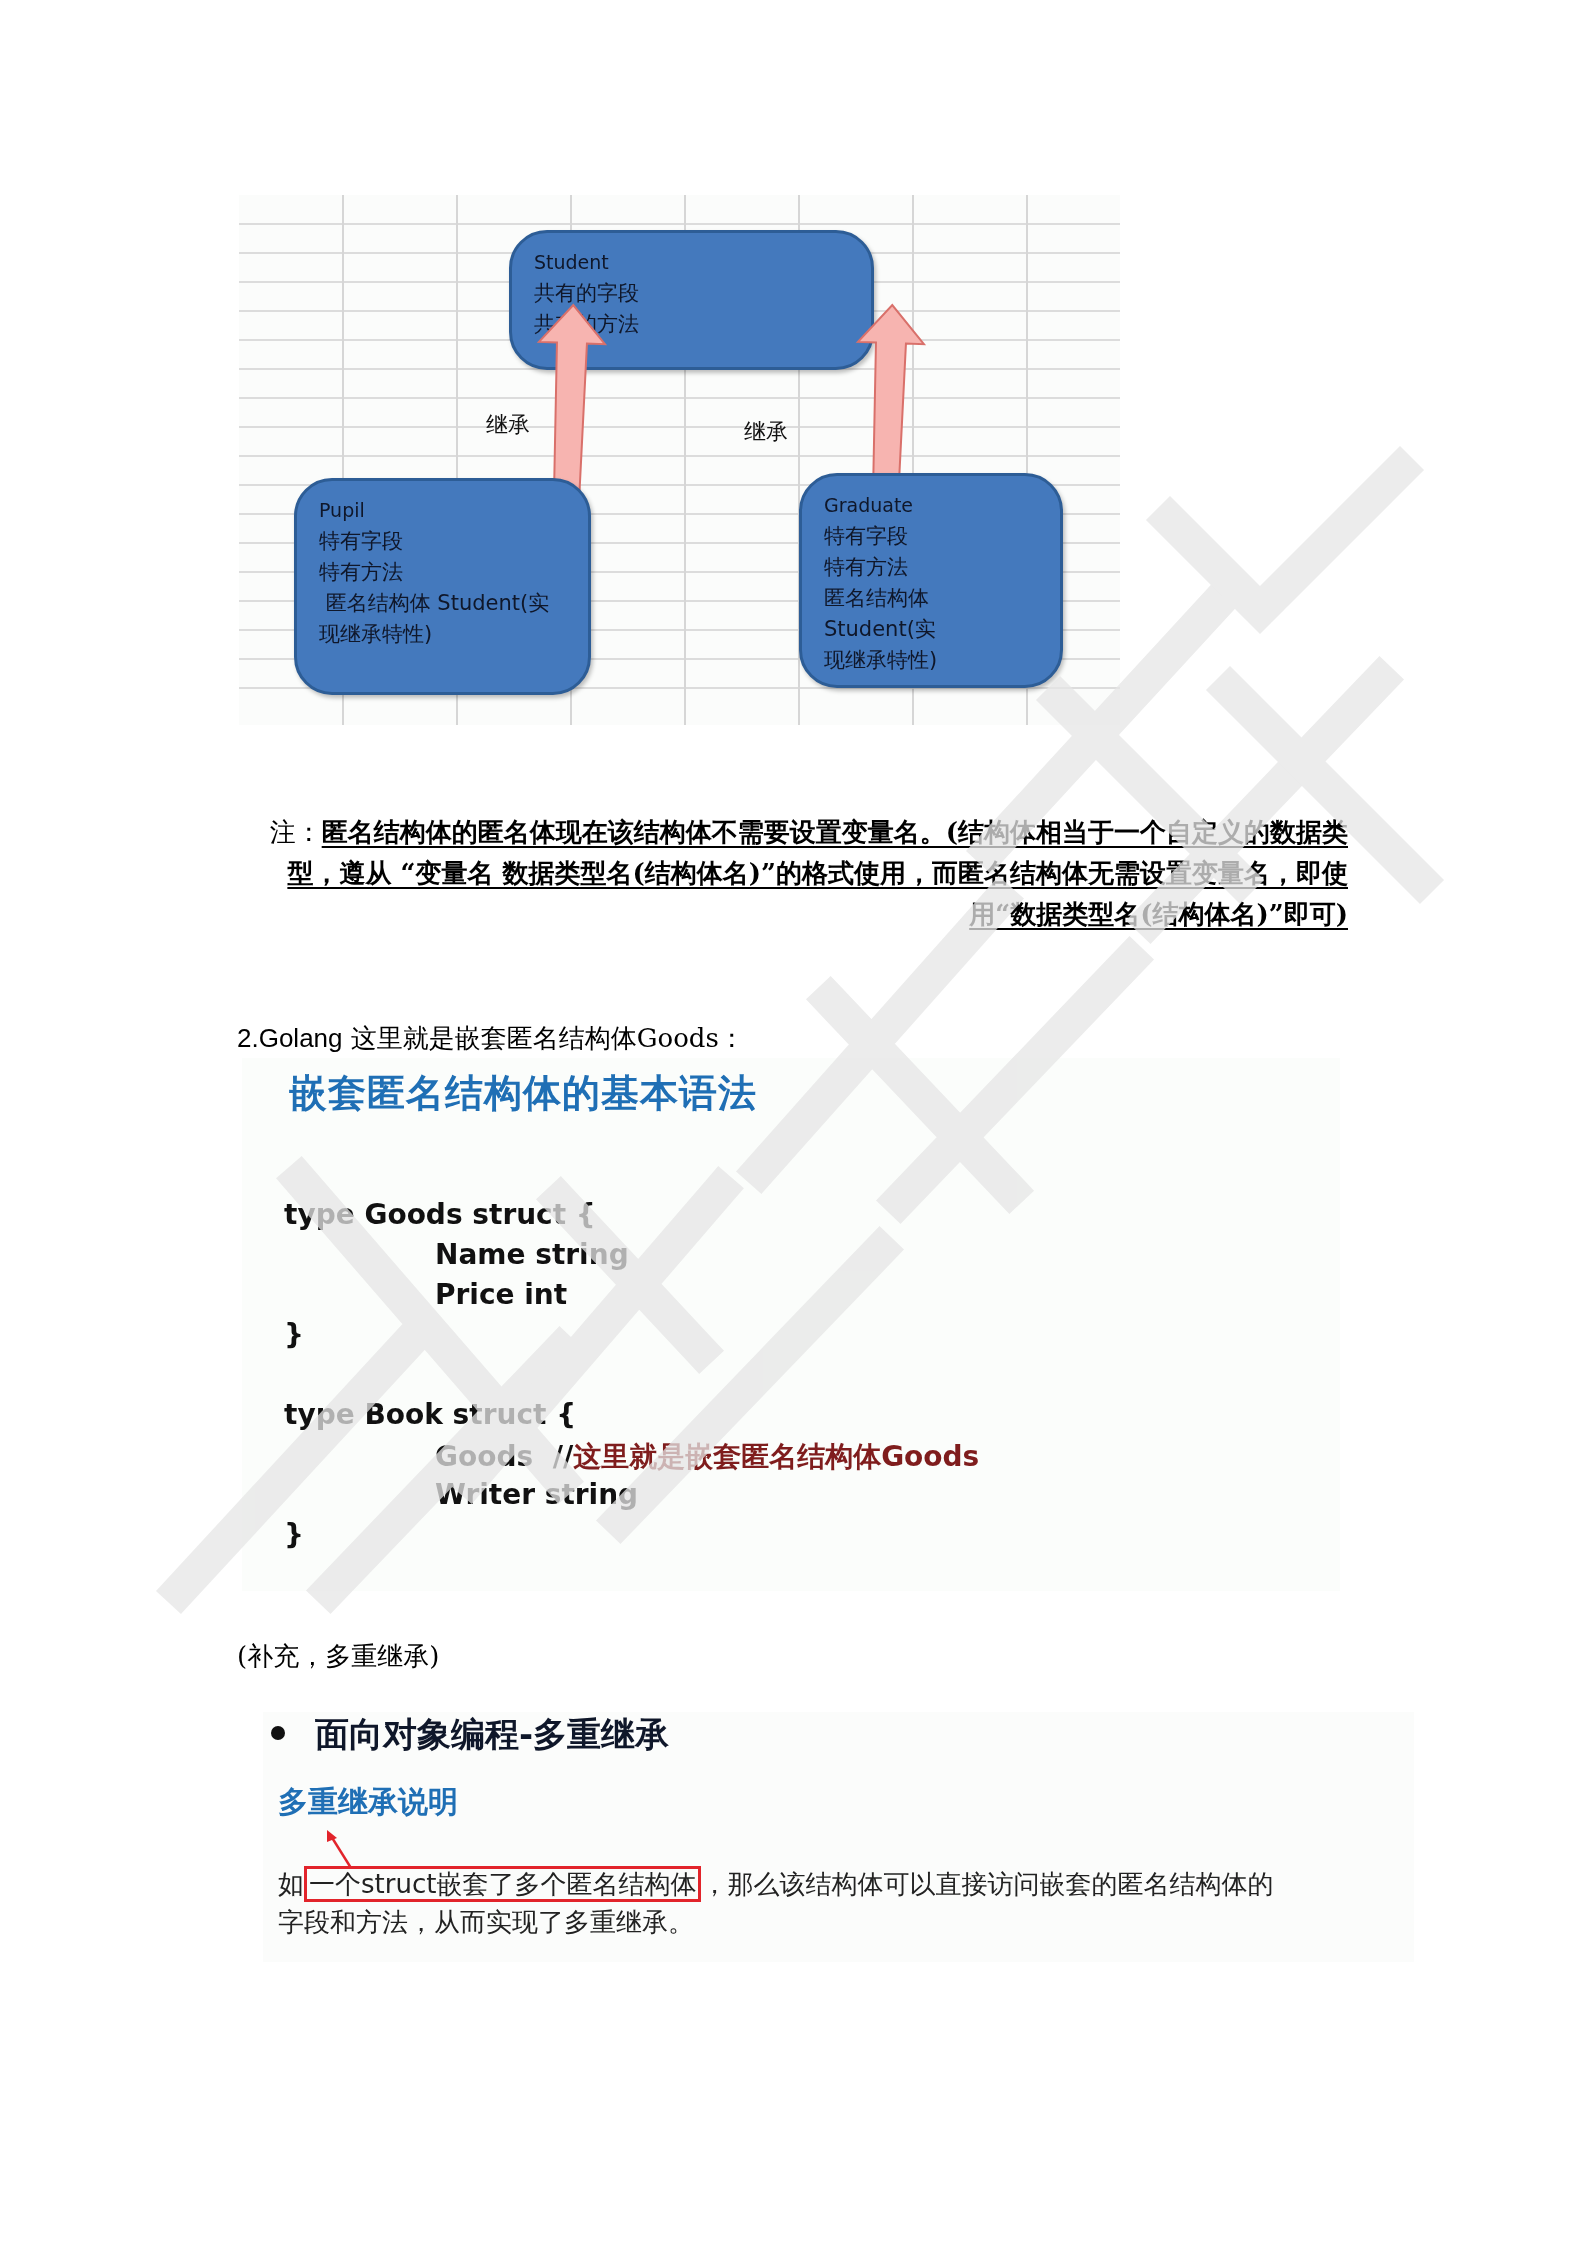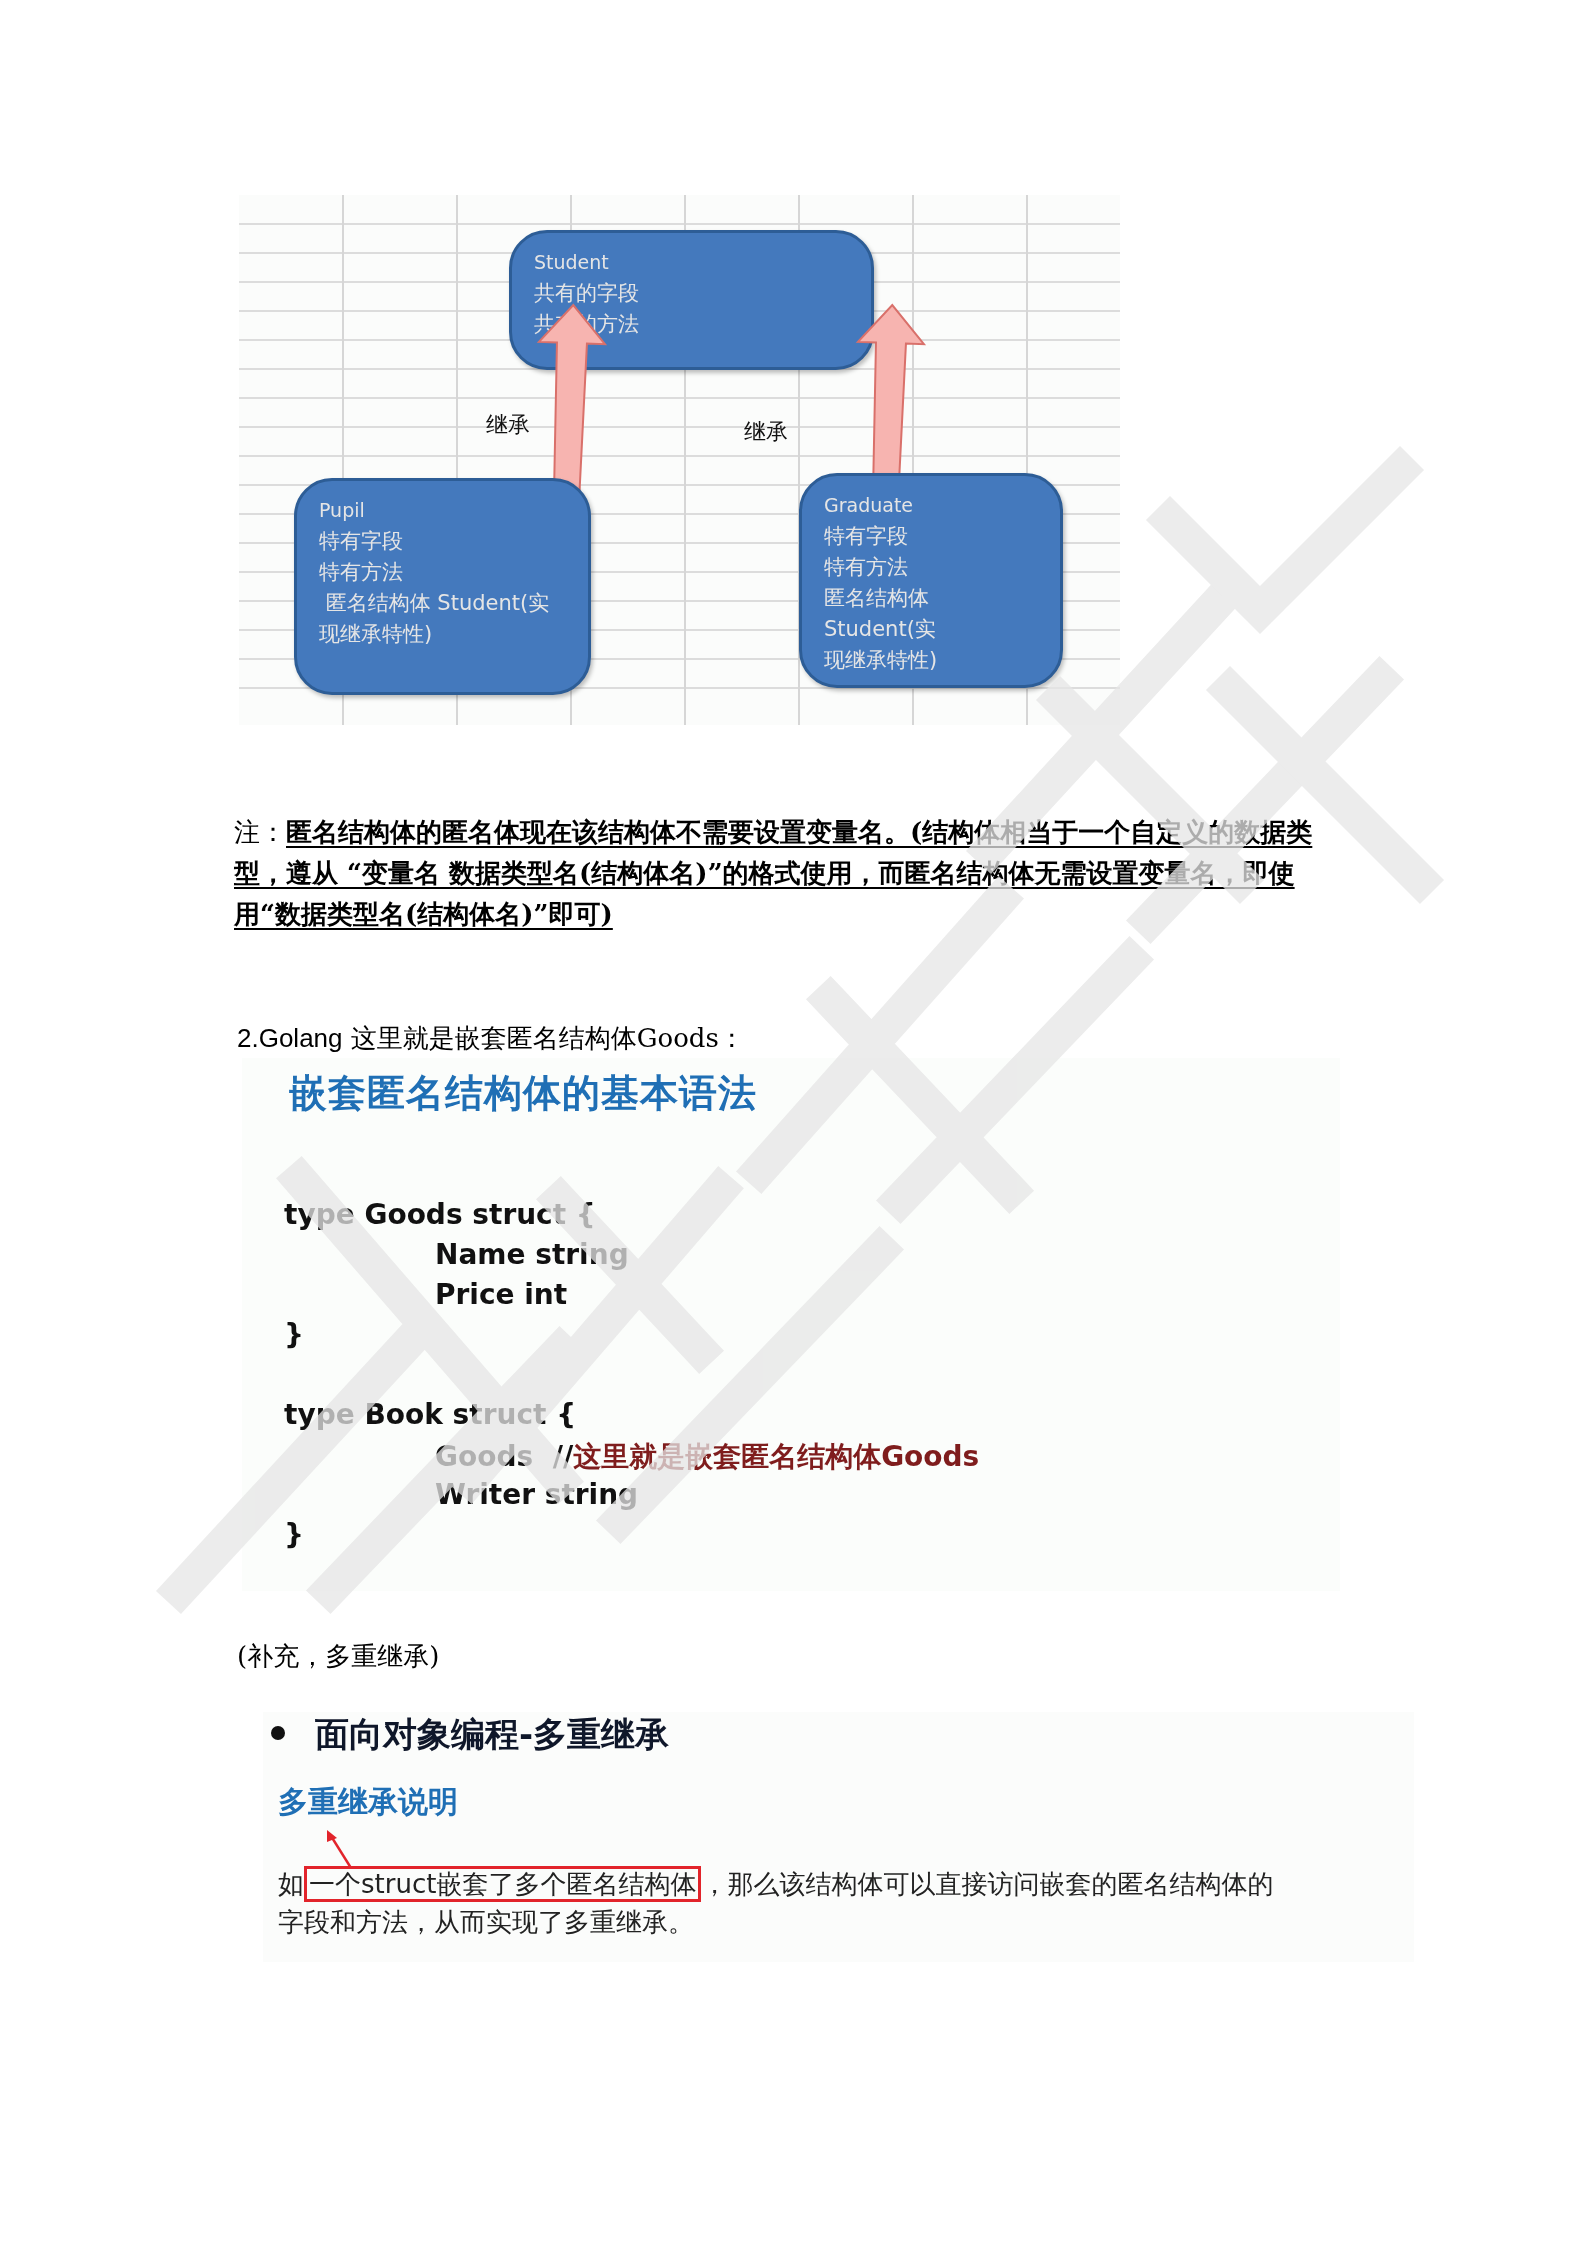--- a/index.html
+++ b/index.html
@@ -6,26 +6,26 @@
   body { width:1587px; height:2245px; position:relative; overflow:hidden; font-family:"DejaVu Serif", serif; color:#000; }
   .abs { position:absolute; }
 
   
   .watermark { position:absolute; left:0; top:0; width:1587px; height:2245px; pointer-events:none; z-index:5; }
 
   
   .diagram { left:239px; top:195px; width:881px; height:530px; background:#fbfcfb; overflow:hidden; }
   .grid-h { position:absolute; left:0; right:0; height:2px; background:#dcdcdc; }
   .grid-v { position:absolute; top:0; bottom:0; width:2px; background:#d6d6d6; }
-  .box { position:absolute; background:#4479bd; border:3px solid #2d5d96; border-radius:38px; color:#e5e5e5; font-family:"DejaVu Sans", sans-serif; font-size:21px; line-height:31px; padding:14px 22px; box-sizing:border-box; box-shadow:2px 3px 4px rgba(0,0,0,0.25); }
+  .box { position:absolute; background:#4479bd; border:3px solid #2d5d96; border-radius:38px; color:#0f172a; font-family:"DejaVu Sans", sans-serif; font-size:21px; line-height:31px; padding:14px 22px; box-sizing:border-box; box-shadow:2px 3px 4px rgba(0,0,0,0.25); }
   .box .ttl { font-size:19px; }
   .arrow-label { position:absolute; font-family:"DejaVu Sans", sans-serif; font-size:22px; color:#111; }
 
   
-  .note { left:234px; top:812px; width:1100px; font-size:26px; line-height:41px; }
+  .note { left:248px; top:812px; width:1100px; font-size:26px; line-height:41px;text-align:right; }
   .note .u { font-weight:bold; text-decoration:underline; text-decoration-thickness:2px; text-underline-offset:5px; }
 
   .para { font-size:26px; line-height:36px; }
   .golang-heading { left:237px; top:1020px; }
   .golang-heading .latin { font-family:"Liberation Sans", sans-serif; }
 
   
   .code-img { left:242px; top:1058px; width:1098px; height:533px; background:#fbfdfb; }
   .code-title { position:absolute; left:47px; top:10px; font-family:"DejaVu Sans", sans-serif; font-size:38px; font-weight:bold; color:#1f6fb5; letter-spacing:1px; }
   .code-line { position:absolute; font-family:"DejaVu Sans", sans-serif; font-weight:bold; font-size:28px; color:#111; white-space:pre; }

